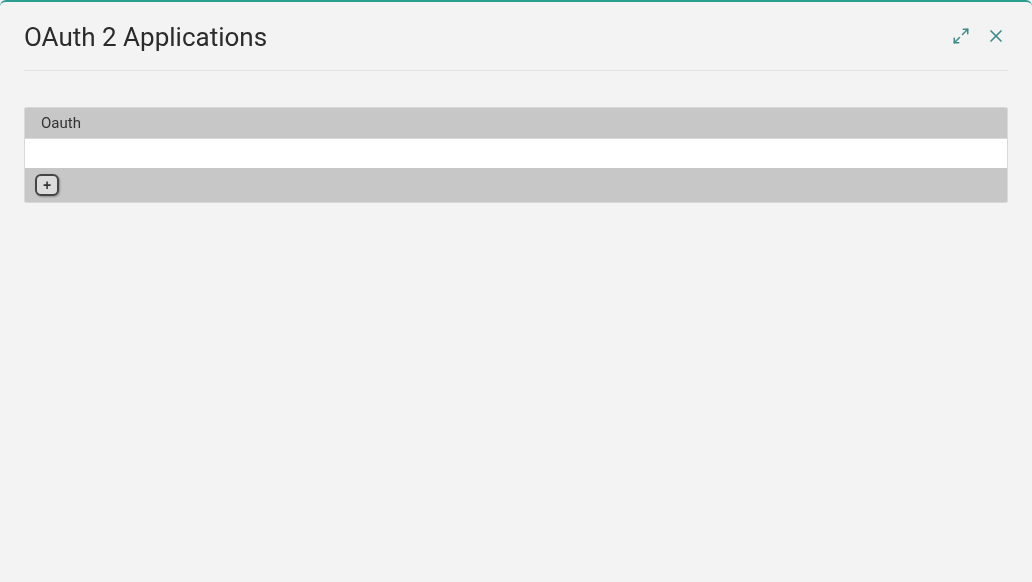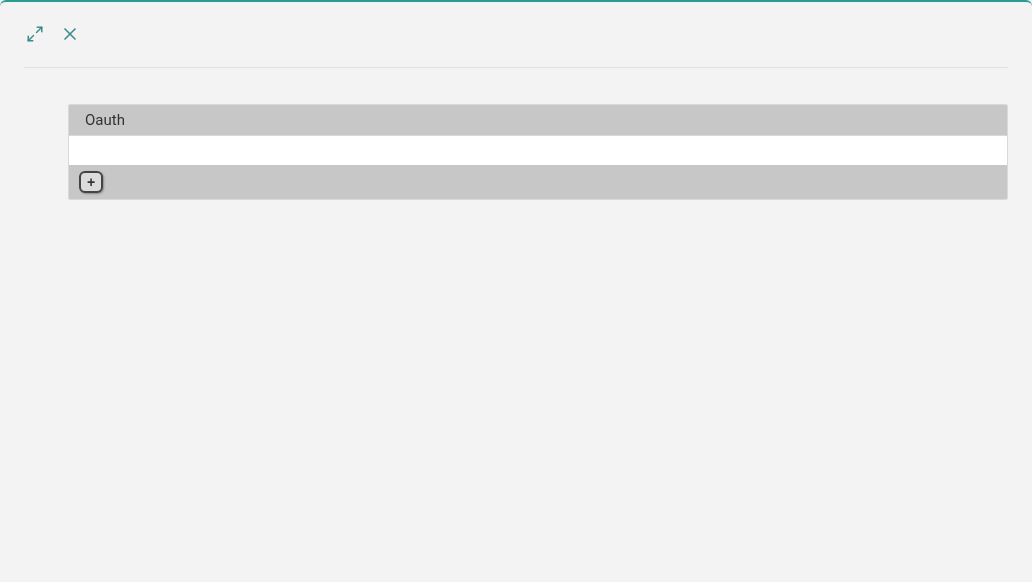--- a/index.html
+++ b/index.html
@@ -55,21 +55,20 @@
     .icon-btn svg {
       width: 18px;
       height: 18px;
     }
     .close-btn svg {
       width: 20px;
       height: 20px;
     }
     .content {
       padding: 36px 24px 24px 24px;
-      margin-left: 44px;
     }
     .table {
       width: 100%;
       border: 1px solid #d9d9d9;
       border-radius: 2px;
       overflow: hidden;
     }
     .table-header {
       background: #c7c7c7;
       padding: 6px 16px;
@@ -103,20 +102,21 @@
       line-height: 1;
       padding: 0;
       box-shadow: 1px 1px 2px rgba(0,0,0,0.3);
     }
   </style>
 </head>
 <body>
 
 <div class="modal">
   <div class="modal-header">
+    <h1 class="modal-title">OAuth 2 Applications</h1>
     <div class="modal-actions">
       <button class="icon-btn">
         <span>
           <svg viewBox="0 0 24 24" fill="none" stroke="currentColor" stroke-width="2" stroke-linecap="round" stroke-linejoin="round">
             <polyline points="15 3 21 3 21 9"></polyline>
             <polyline points="9 21 3 21 3 15"></polyline>
             <line x1="21" y1="3" x2="14" y2="10"></line>
             <line x1="3" y1="21" x2="10" y2="14"></line>
           </svg>
         </span>

